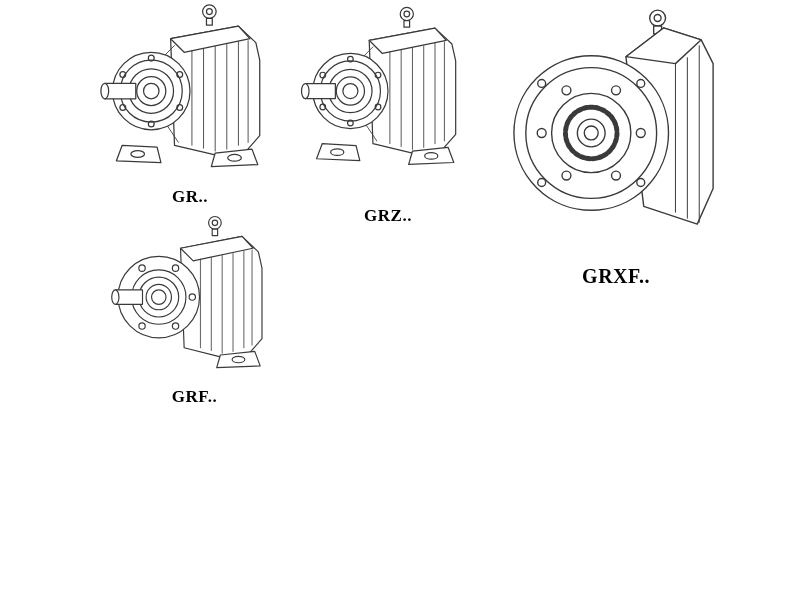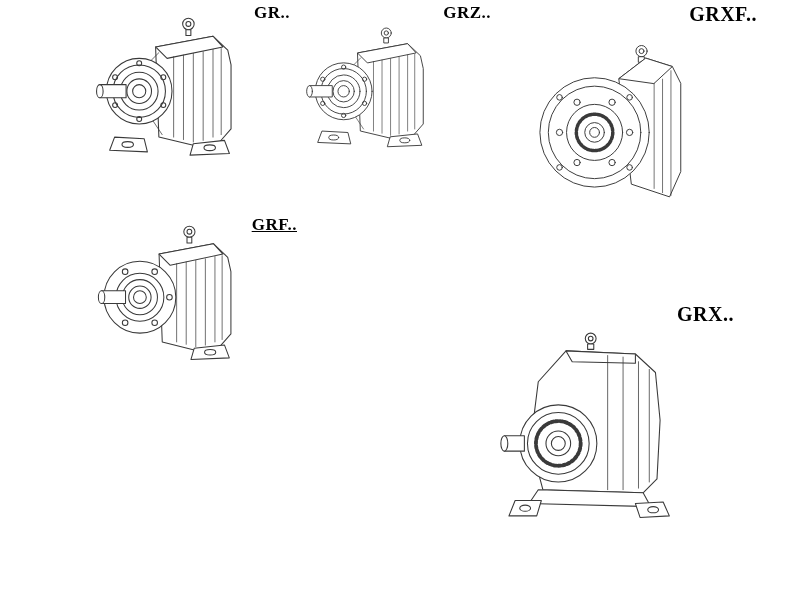--- a/index.html
+++ b/index.html
@@ -11,21 +11,22 @@
     position: relative;
     width: 800px;
     height: 600px;
     background: #ffffff;
     overflow: hidden;
     font-family: "Liberation Serif", "DejaVu Serif", serif;
   }
   .figure {
     position: absolute;
     display: flex;
-    flex-direction: row;
+    flex-direction: column;
+    align-items: center;
   }
   .figure svg {
     display: block;
   }
   .fig-label {
     font-weight: bold;
     color: #000000;
     font-size: 17px;
     letter-spacing: 0.5px;
     margin-top: 3px;
@@ -185,44 +186,38 @@
 
 <div id="canvas">
 
   <div class="figure" style="left:90px; top:0; width:200px;">
     <svg class="ink" width="196" height="184" viewBox="0 0 200 190">
         <use href="#gb-std"></use>
       </svg>
     <div class="fig-label">GR..</div>
   </div>
 
-  <div class="figure" style="left:301px; top:0; width:190px;">
+  <div class="figure" style="left:293px; top:0; width:190px;gap:19px;">
     <svg class="ink" width="188" height="184" viewBox="0 0 200 190">
         <use href="#gb-std"></use>
       </svg>
     <div class="fig-label">GRZ..</div>
   </div>
 
-  <div class="figure" style="left:535px; top:0; width:222px;">
+  <div class="figure" style="left:505px; top:0; width:222px;">
     <svg class="ink" width="218" height="262" viewBox="0 0 220 260">
         <use href="#gb-xflange"></use>
       </svg>
     <div class="fig-label big">GRXF..</div>
   </div>
 
-  <div class="figure" style="left:92px; top:212px; width:205px;text-decoration:underline;">
+  <div class="figure" style="left:92px; top:212px; width:205px;">
     <svg class="ink" width="198" height="172" viewBox="0 0 200 190">
         <use href="#gb-flange"></use>
       </svg>
     <div class="fig-label">GRF..</div>
   </div>
 
 
 
 
-  <div class="figure" style="left:492px; top:300px; width:242px;">
-    <svg class="ink" width="238" height="256" viewBox="0 0 240 260">
-        <use href="#gb-xfoot"></use>
-      </svg>
-    <div class="fig-label big">GRX..</div>
-  </div>
 
 </div>
 
 </body></html>

